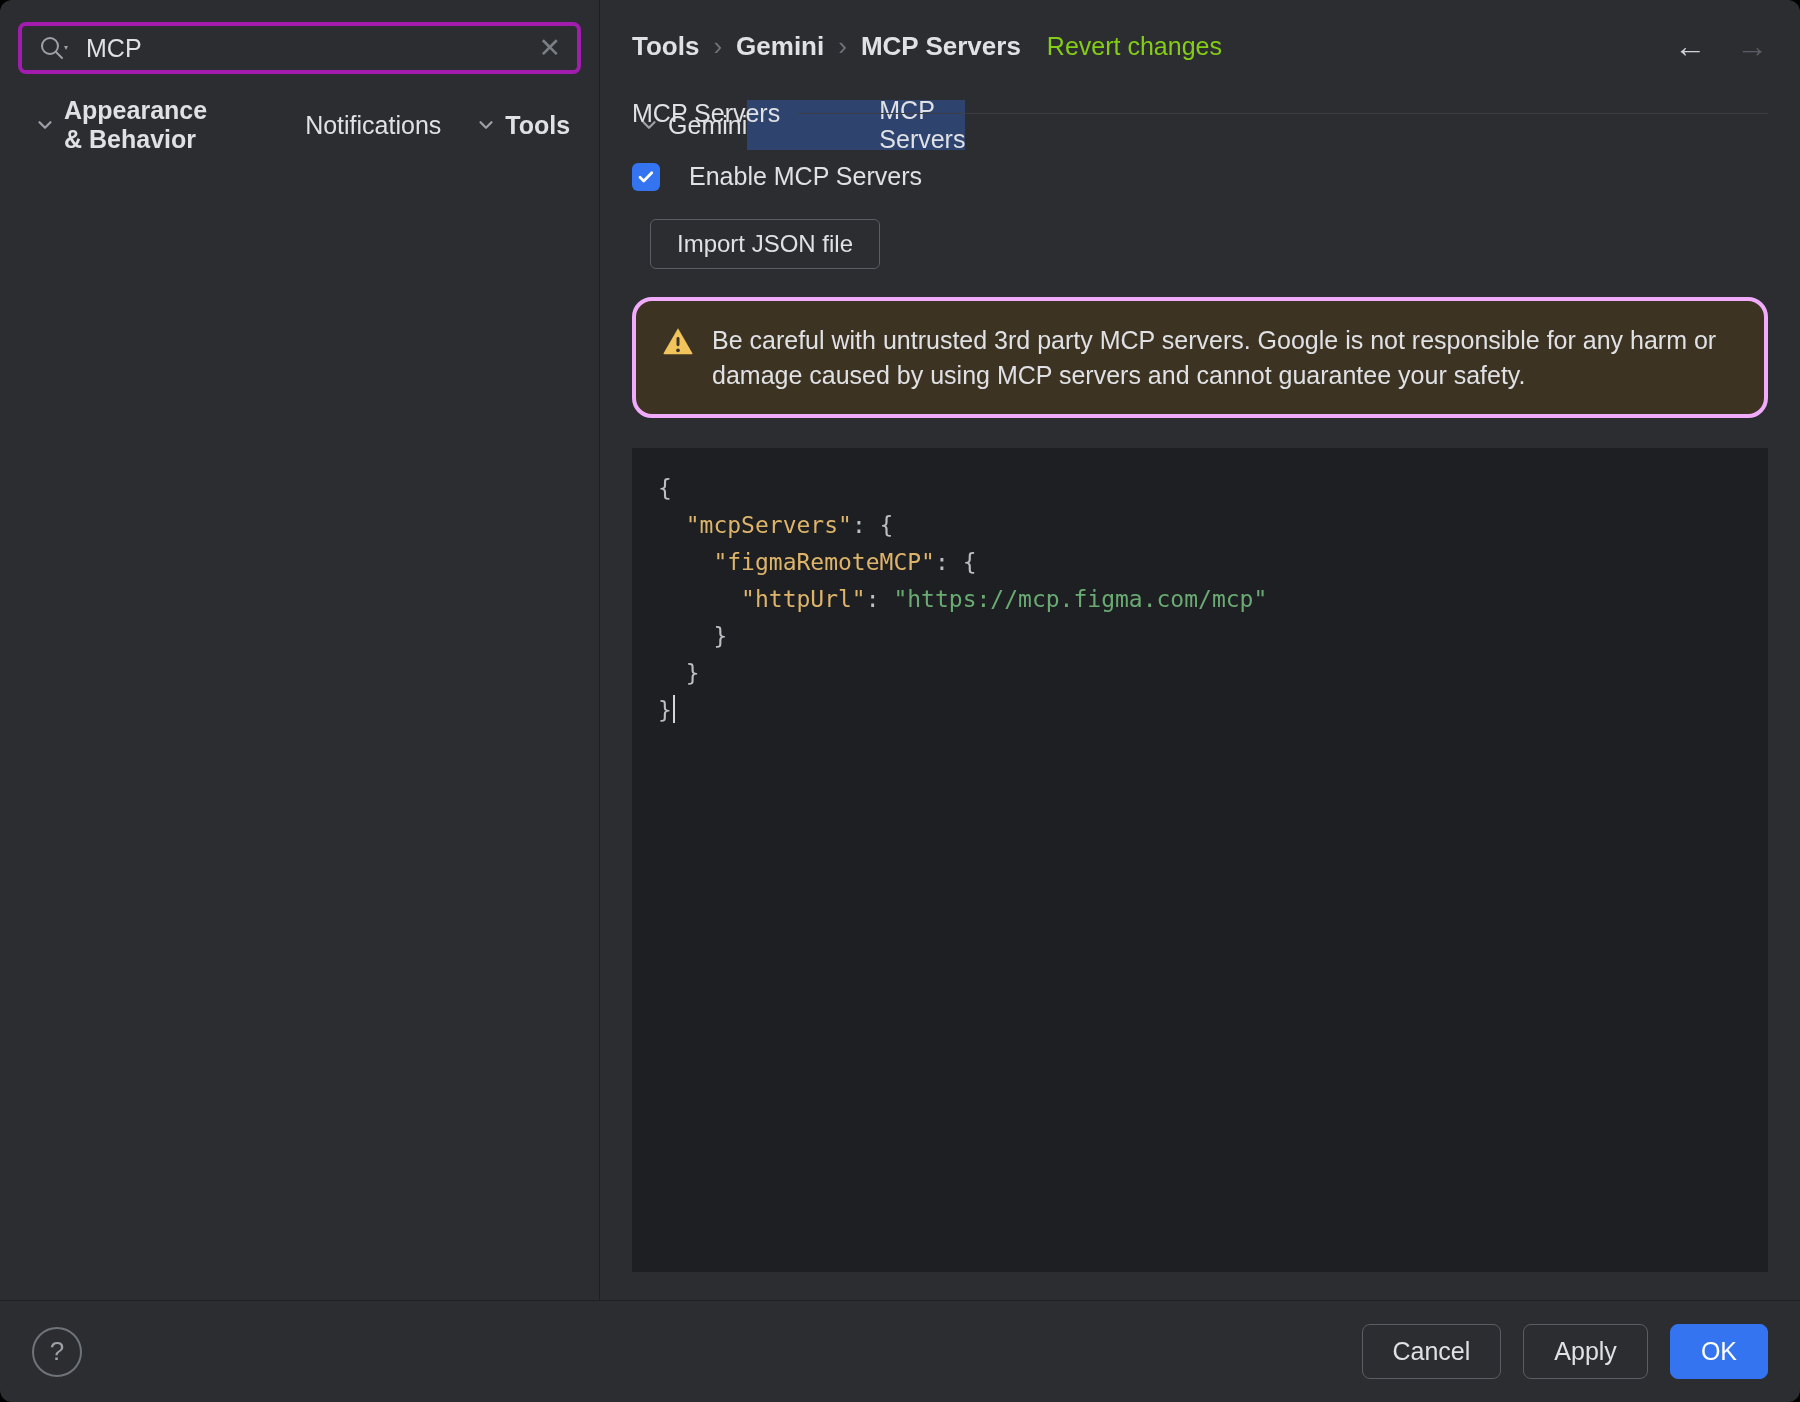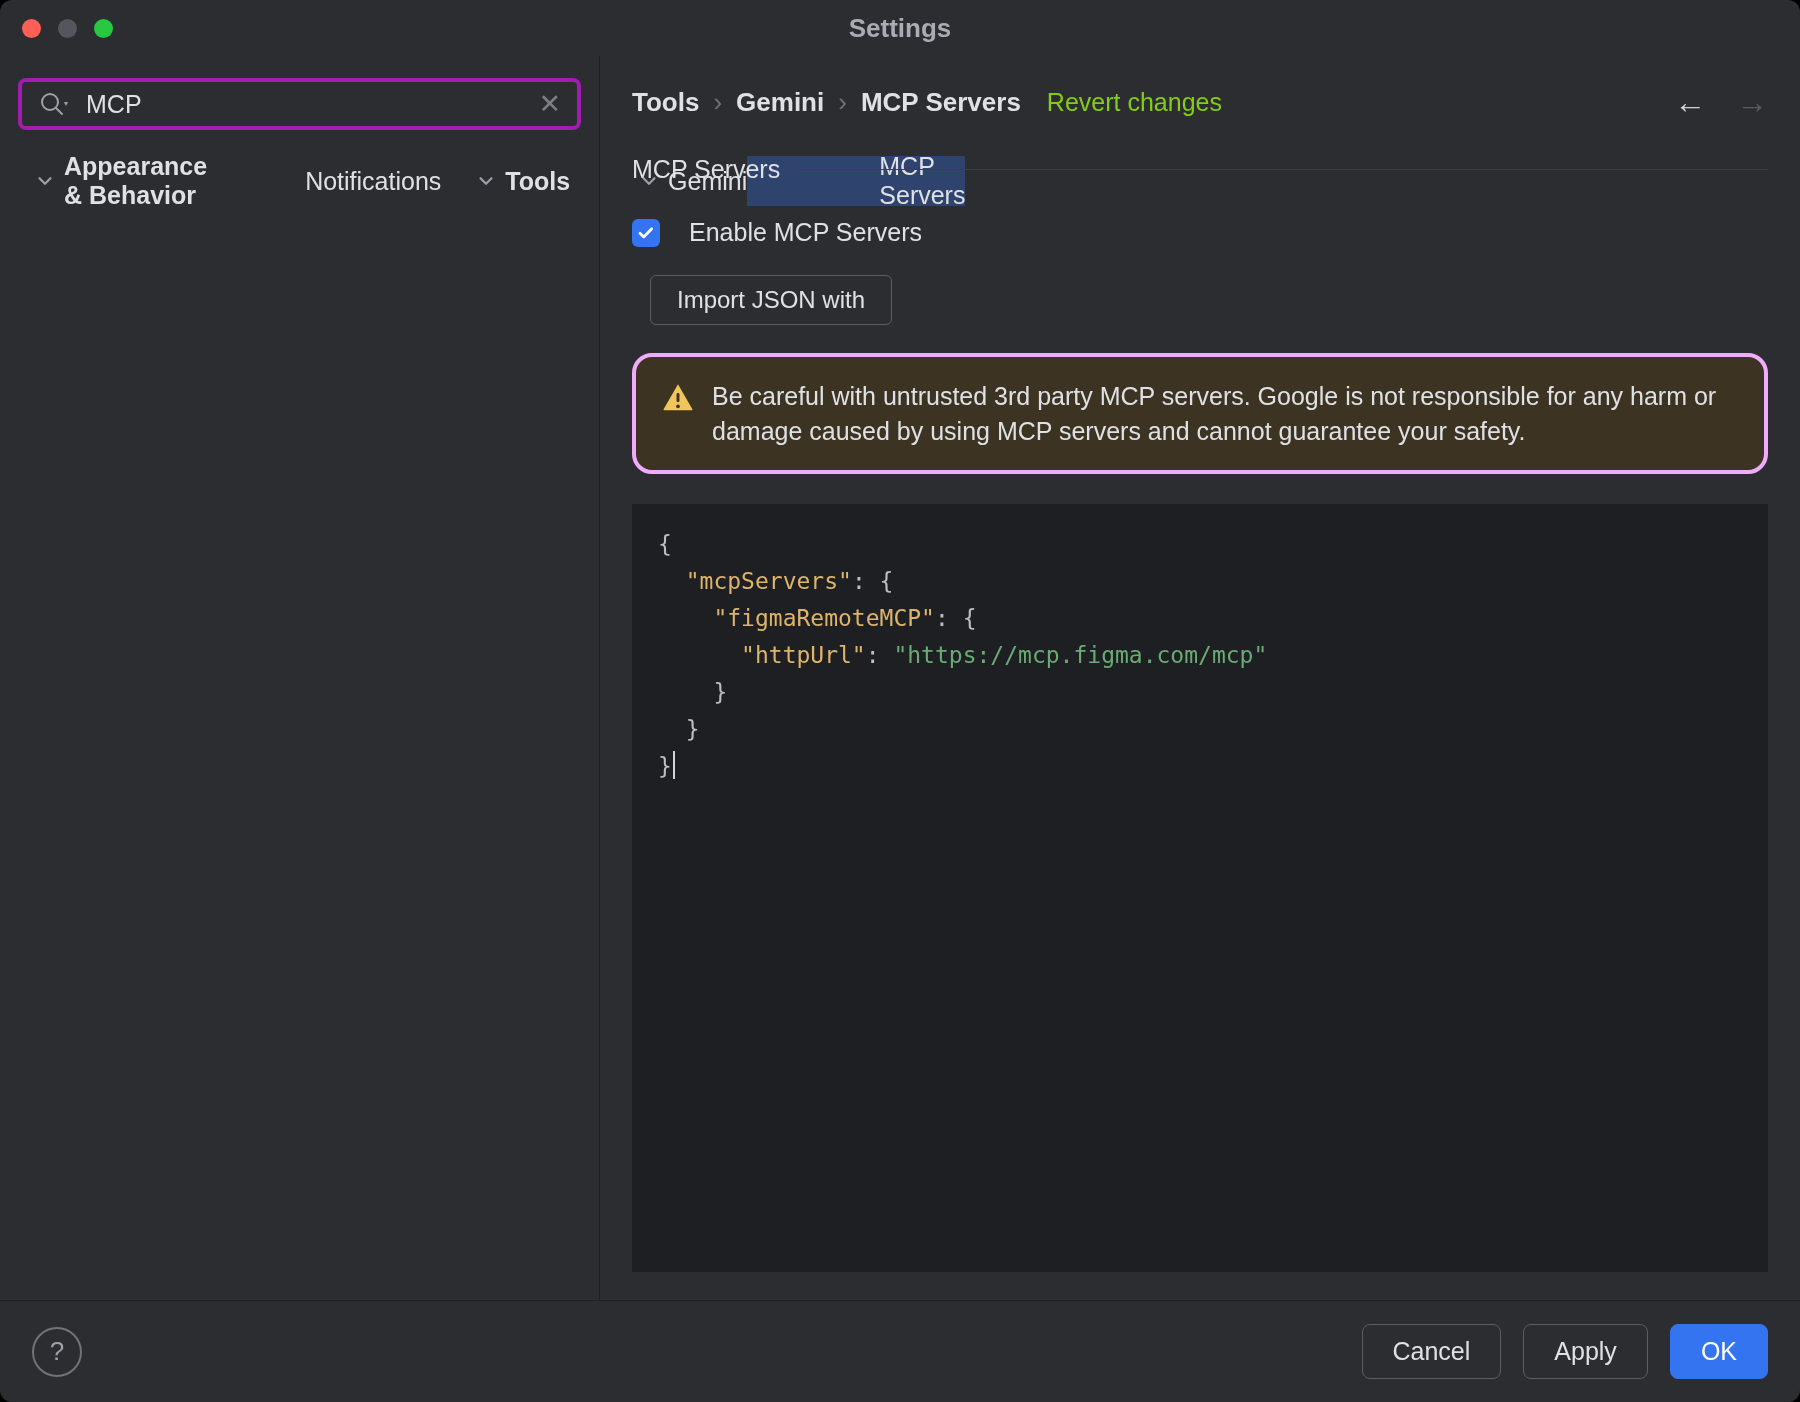--- a/index.html
+++ b/index.html
@@ -70,28 +70,20 @@
   .help-circle{width:46px;height:46px;border:2px solid #6f737a;border-radius:50%;display:flex;align-items:center;justify-content:center;color:#9da0a8;font-size:26px;}
   .footer-btns{margin-left:auto;display:flex;gap:22px;}
   .footer .btn{padding:12px 30px;border-radius:8px;font-size:25px;}
   .btn-primary{background:#3574f0;border-color:#3574f0;color:#ffffff;min-width:90px;}
 </style>
 </head>
 <body>
 
 <div class="window">
 
-  <div class="titlebar">
-    <div class="traffic">
-      <span class="light red"></span>
-      <span class="light gray"></span>
-      <span class="light green"></span>
-    </div>
-    <span class="win-title">Settings</span>
-  </div>
 
   <div class="body">
 
     <div class="sidebar">
       <div class="search-box">
         <span class="sicon">
           <svg width="34" height="28" viewBox="0 0 34 28">
             <circle cx="12" cy="12" r="8" fill="none" stroke="#9da0a8" stroke-width="2"></circle>
             <line x1="18" y1="18" x2="24" y2="24" stroke="#9da0a8" stroke-width="2" stroke-linecap="round"></line>
             <path d="M26 12l4 0 -2 4z" fill="#9da0a8"></path>
@@ -160,21 +152,21 @@
       <div class="check-row">
         <span class="checkbox">
           <svg width="20" height="20" viewBox="0 0 16 16">
             <path d="M3.2 8.2l3 3 6.4-6.6" fill="none" stroke="#ffffff" stroke-width="2.2" stroke-linecap="round" stroke-linejoin="round"></path>
           </svg>
         </span>
         <span class="check-label">Enable MCP Servers</span>
       </div>
 
       <div class="import-row">
-        <button class="btn import-btn">Import JSON with</button>
+        <button class="btn import-btn">Import JSON file</button>
       </div>
 
       <div class="warning-banner">
         <span class="warn-icon">
           <svg width="32" height="30" viewBox="0 0 24 22">
             <path d="M12 1.5 L22.8 20.2 Q23.2 21 22.3 21 L1.7 21 Q0.8 21 1.2 20.2 Z" fill="#f2c55c"></path>
             <rect x="10.9" y="8" width="2.2" height="7" rx="1.1" fill="#3d3323"></rect>
             <circle cx="12" cy="18" r="1.4" fill="#3d3323"></circle>
           </svg>
         </span>

